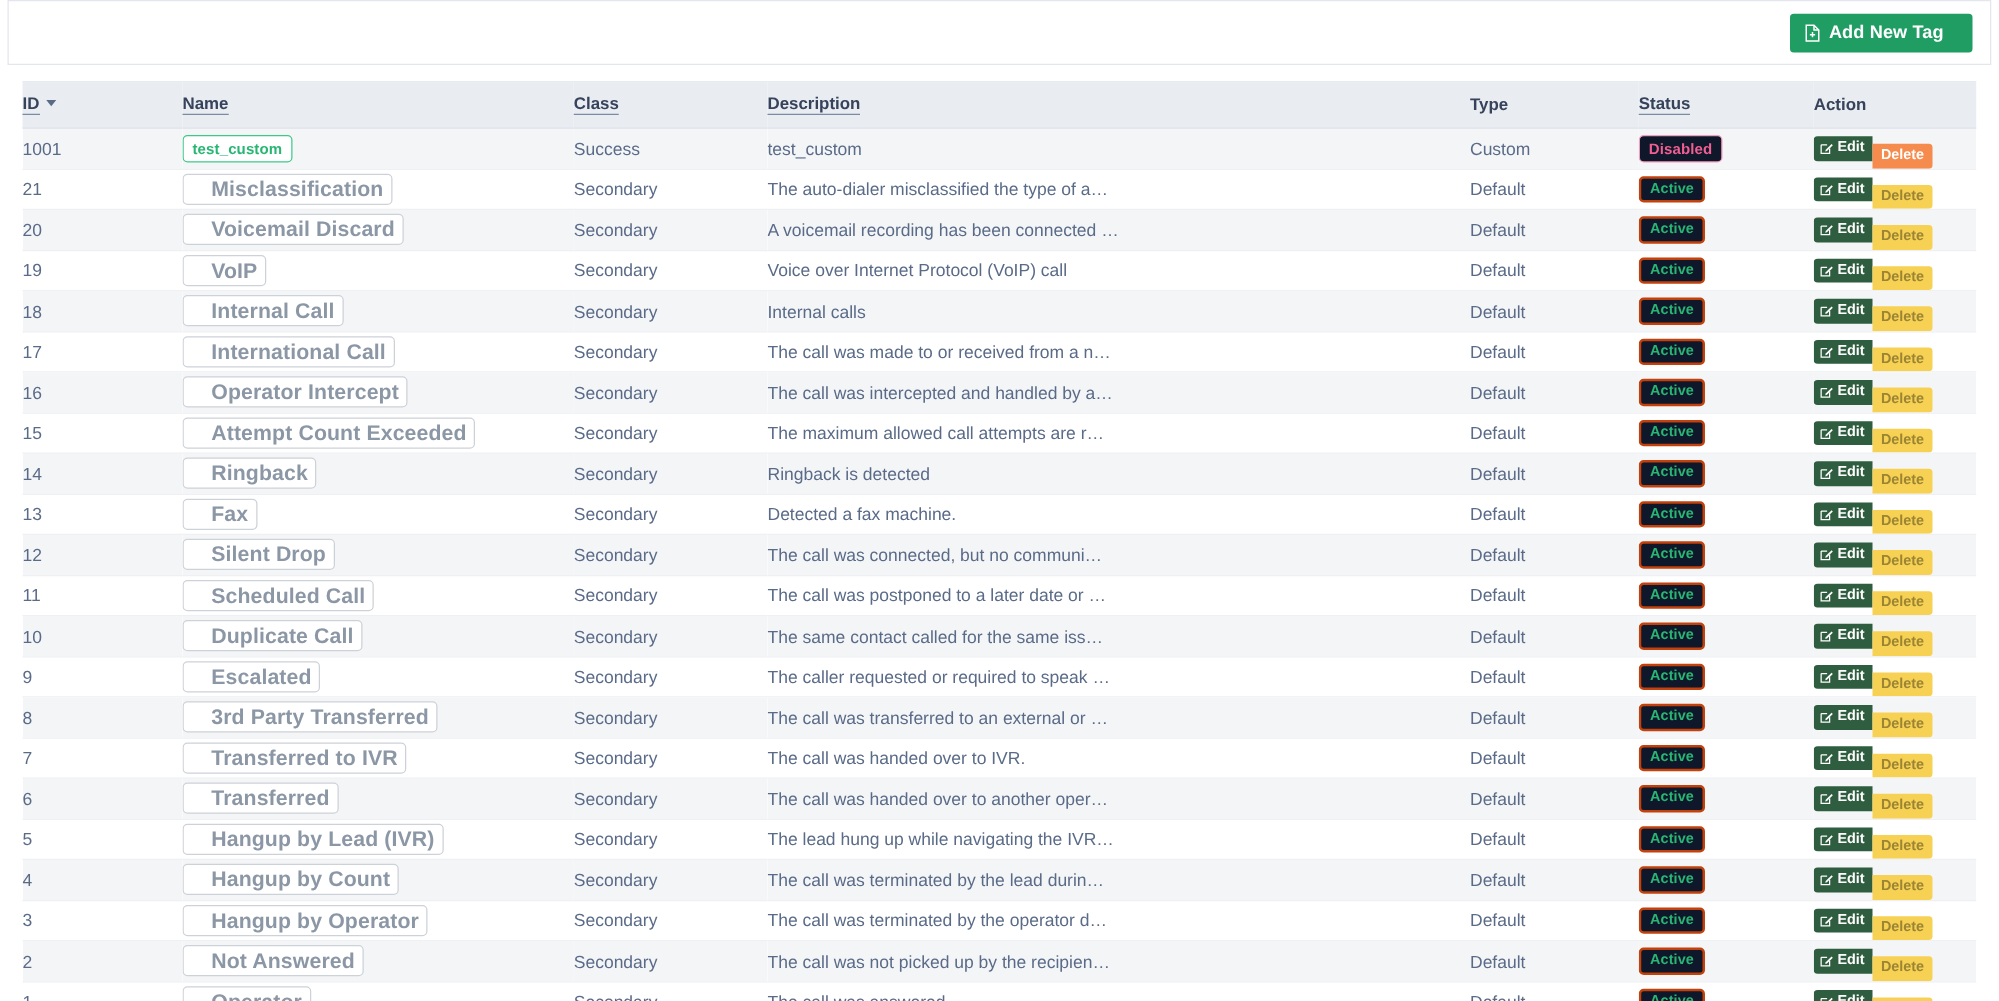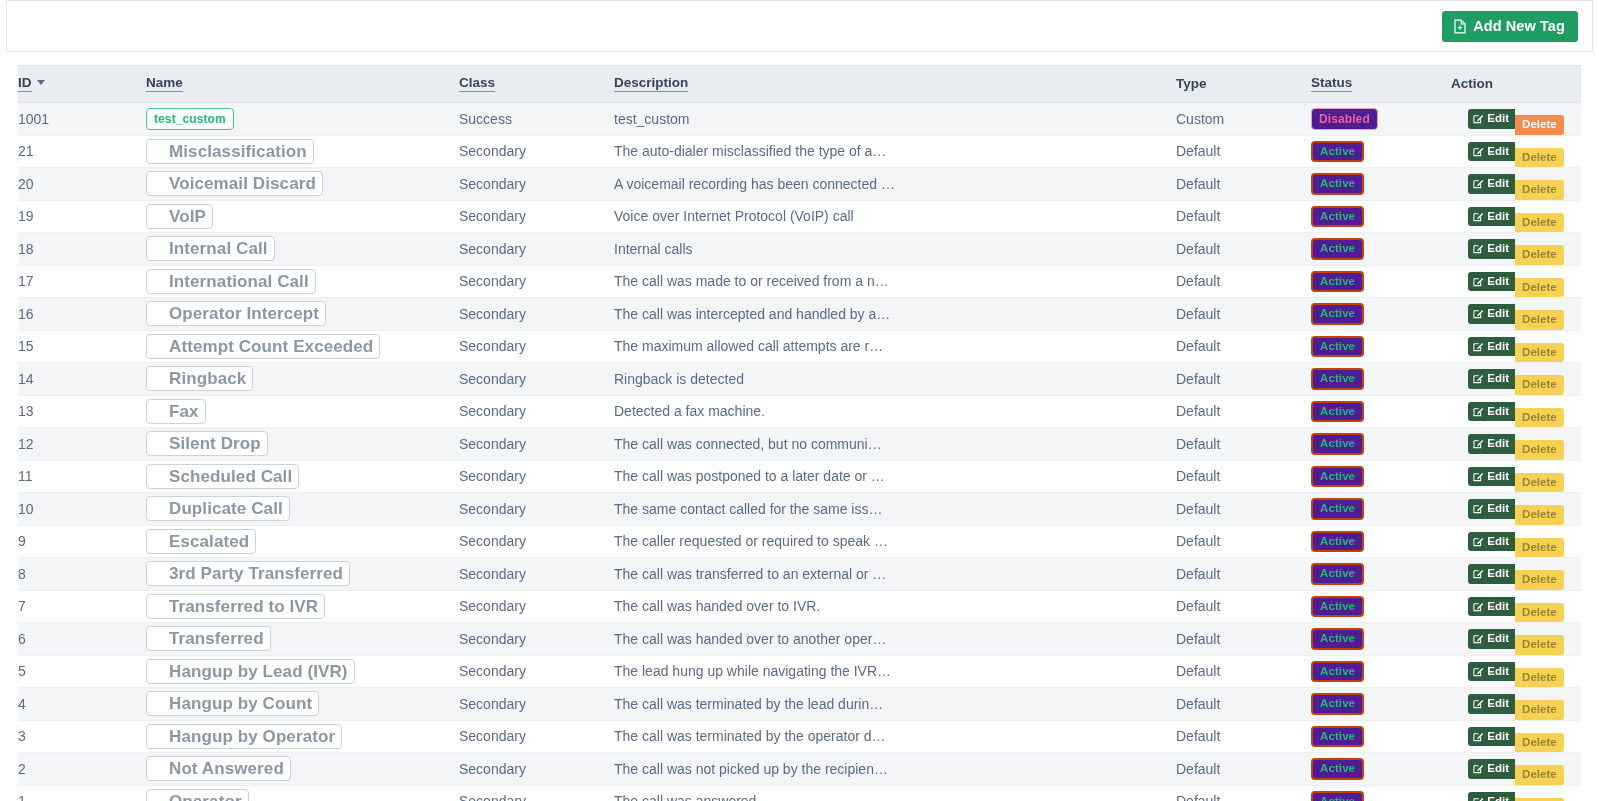--- a/index.html
+++ b/index.html
@@ -39,21 +39,21 @@
     display: inline-flex;
     align-items: center;
     gap: 6px;
     background: #1f9d63;
     color: #ffffff;
     border: none;
     border-radius: 3px;
     font-size: 14.5px;
     font-weight: 600;
     letter-spacing: .1px;
-    padding: 8px 13px 8px 11px;
+    padding: 8px 23px 8px 11px;
     cursor: pointer;
     line-height: 1;
     font-family: "Liberation Sans", sans-serif;
   }
   .btn-add svg { display:block; }
 
   
   .table-wrap {
     margin: 13px 18px 0 18px;
   }
@@ -145,28 +145,28 @@
   }
 
   
   .badge {
     display: inline-block;
     border-radius: 4px;
     font-size: 11.5px;
     font-weight: bold;
     padding: 3px 7px;
     line-height: 1;
-    background: #4c1d95;
+    background: #0f172a;
     letter-spacing: .1px;
   }
   .badge.active   { border:2px solid #c2410c; color:#28b673; }
   .badge.disabled { border:1px solid #f49cbb; color:#ef5f92; font-size:12px; padding:4px 7px; }
 
   
-  .actions { display:flex; justify-content:center; align-items:center; }
+  .actions { display:flex; justify-content:flex-start; align-items:center; }
   .btn-edit {
     display:inline-flex; align-items:center; gap:3px;
     background:#2f5d3f; color:#ffffff;
     border:none; border-radius:3px 0 0 3px;
     font-size:11.5px; font-weight:bold;
     padding:4px 6px 4px 5px; line-height:1;
     cursor:pointer; font-family:"Liberation Sans", sans-serif;
   }
   .btn-edit svg{display:block;}
   .btn-del {

